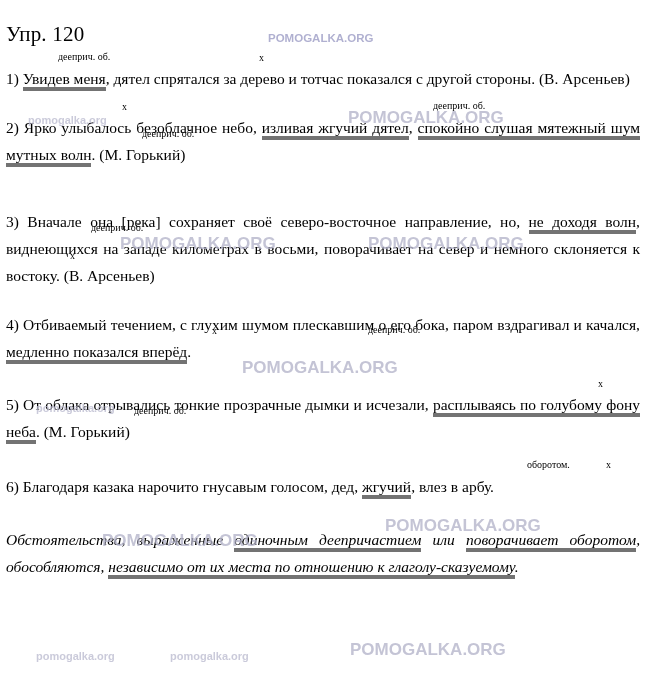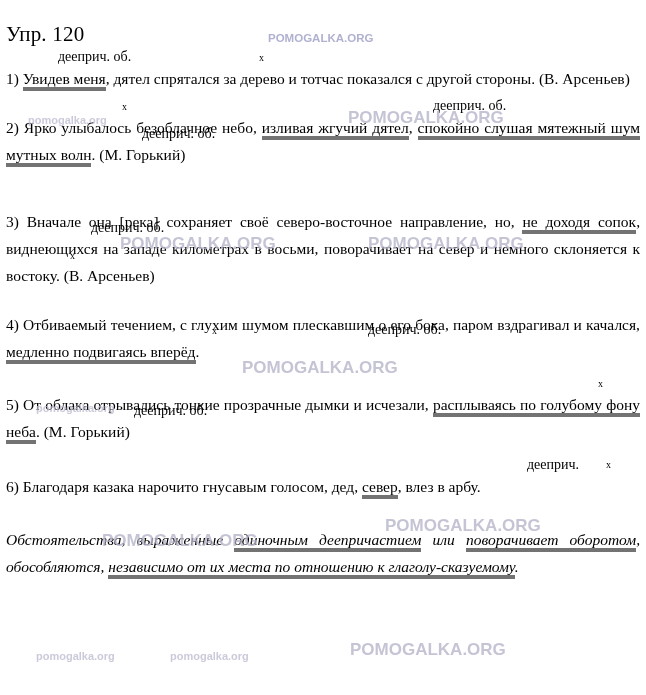--- a/index.html
+++ b/index.html
@@ -39,21 +39,21 @@
   .para.last {
     font-style: italic;
     text-align: justify;
   }
   .u {
     border-bottom: 4px solid #737373;
   }
   
   .ann {
     position: absolute;
-    font-size: 14px;
+    font-size: 10px;
     line-height: 9px;
     font-family: "Liberation Serif", serif;
     color: #000;
     white-space: nowrap;
   }
   .xm {
     position: absolute;
     font-size: 10px;
     line-height: 10px;
     font-family: "Liberation Serif", serif;
@@ -100,39 +100,39 @@
   <div class="para" style="margin-top:22px;">
     <span class="xm" style="left:116px; top:-12px;">х</span>
     <span class="ann" style="left:427px; top:-13px;">дееприч. об.</span>
     <span class="ann" style="left:136px; top:15px;">дееприч. об.</span>
     <span>2) Ярко улыбалось безоблачное небо, <span class="u">изливая жгучий дятел</span>, <span class="u">спокойно слушая мятежный шум мутных волн</span>. (М. Горький)</span>
   </div>
 
   <div class="para" style="margin-top:40px;">
     <span class="ann" style="left:85px; top:15px;">дееприч. об.</span>
     <span class="xm" style="left:64px; top:43px;">х</span>
-    <span>3) Вначале она [река] сохраняет своё северо-восточное направление, но, <span class="u">не доходя сопок</span>, виднеющихся на западе километрах в восьми, поворачивает на север и немного склоняется к востоку. (В. Арсеньев)</span>
+    <span>3) Вначале она [река] сохраняет своё северо-восточное направление, но, <span class="u">не доходя волн</span>, виднеющихся на западе километрах в восьми, поворачивает на север и немного склоняется к востоку. (В. Арсеньев)</span>
   </div>
 
   <div class="para" style="margin-top:22px;">
     <span class="xm" style="left:206px; top:15px;">х</span>
     <span class="ann" style="left:362px; top:14px;">дееприч. об.</span>
-    <span>4) Отбиваемый течением, с глухим шумом плескавшим о его бока, паром вздрагивал и качался, <span class="u">медленно подвигаясь вперёд</span>.</span>
+    <span>4) Отбиваемый течением, с глухим шумом плескавшим о его бока, паром вздрагивал и качался, <span class="u">медленно показался вперёд</span>.</span>
   </div>
 
   <div class="para" style="margin-top:26px; text-align:justify;">
     <span class="xm" style="left:592px; top:-12px;">х</span>
     <span class="ann" style="left:128px; top:15px;">дееприч. об.</span>
     <span>5) От облака отрывались тонкие прозрачные дымки и исчезали, <span class="u">расплываясь по голубому фону неба</span>. (М. Горький)</span>
   </div>
 
   <div class="para" style="margin-top:28px;">
-    <span class="ann" style="left:521px; top:-13px;">дееприч.</span>
+    <span class="ann" style="left:521px; top:-13px;">оборотом.</span>
     <span class="xm" style="left:600px; top:-13px;">х</span>
-    <span>6) Благодаря казака нарочито гнусавым голосом, дед, <span class="u">север</span>, влез в арбу.</span>
+    <span>6) Благодаря казака нарочито гнусавым голосом, дед, <span class="u">жгучий</span>, влез в арбу.</span>
   </div>
 
   <div class="para last" style="margin-top:26px;">
     <span>Обстоятельства, выраженные <span class="u">одиночным деепричастием</span> или <span class="u">поворачивает оборотом</span>, обособляются, <span class="u">независимо от их места по отношению к глаголу-сказуемому</span>.</span>
   </div>
 
   <div class="wm small" style="left:28px; top:92px;">pomogalka.org</div>
   <div class="wm big" style="left:348px; top:86px;">POMOGALKA.ORG</div>
   <div class="wm big" style="left:120px; top:212px;">POMOGALKA.ORG</div>
   <div class="wm big" style="left:368px; top:212px;">POMOGALKA.ORG</div>

